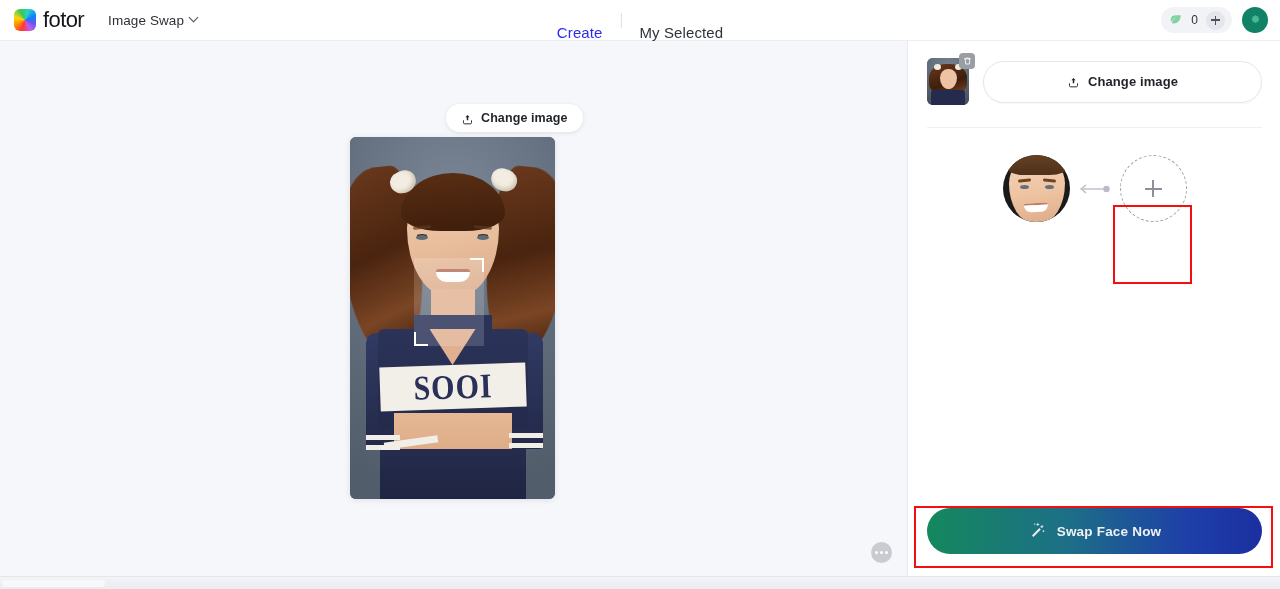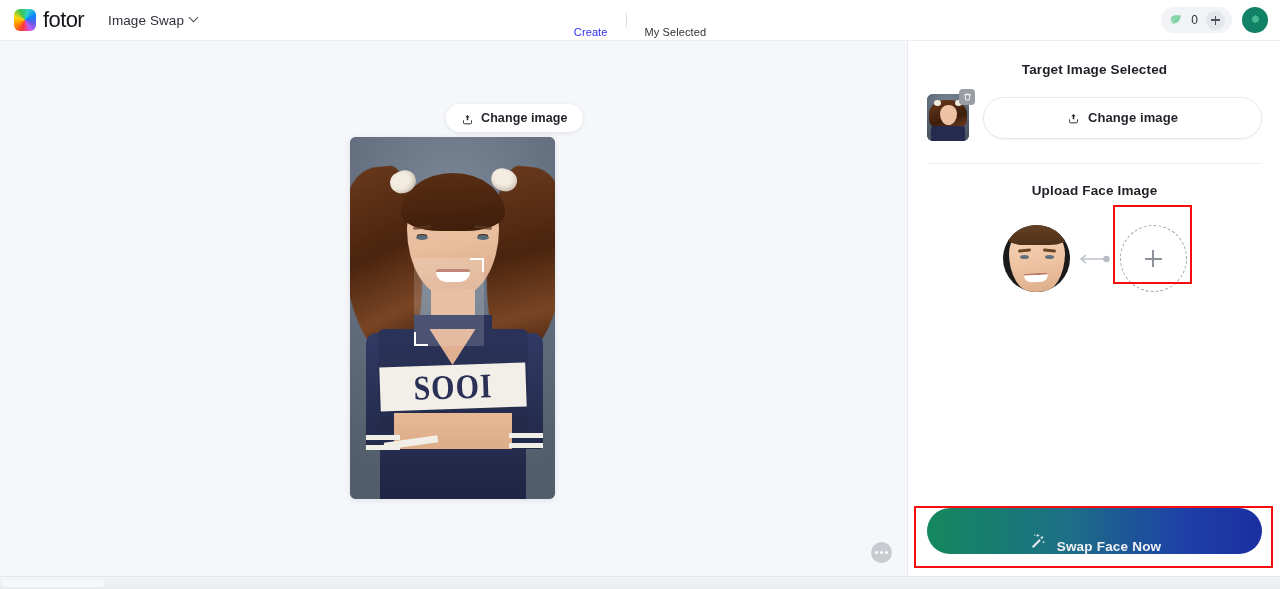--- a/index.html
+++ b/index.html
@@ -45,21 +45,21 @@
     width: 6px; height: 6px;
     border-right: 1.6px solid #4a4e57; border-bottom: 1.6px solid #4a4e57;
     transform: rotate(45deg);
   }
 
   .center-nav {
     position: absolute; left: 50%; transform: translateX(-50%);
     display: flex; align-items: center; gap: 0;
   }
   .center-nav a {
-    font-size: 11px; text-decoration: none; font-weight: 500;
+    font-size: 15px; text-decoration: none; font-weight: 500;
     padding: 0 18px; letter-spacing: 0.1px; margin-top: 24px;
   }
   .nav-create { color: #2c2cf0; font-weight: 700; }
   .nav-mycreation { color: #30333a; }
   .nav-sep { width: 1px; height: 15px; background: #dcdee3; }
 
   .topright {
     position: absolute; right: 12px; display: flex; align-items: center; gap: 10px;
   }
   .credits {
@@ -341,21 +341,21 @@
     width: 79px; height: 79px;
     border: 2.5px solid #f60d0d; pointer-events: none; z-index: 20;
   }
 
   .swap-wrap {
     position: absolute; left: 18px; bottom: 22px; width: 335px;
   }
   .swap-btn {
     width: 100%; height: 46px; border-radius: 23px;
     background: linear-gradient(90deg, #14885d 0%, #1d6f87 42%, #1e3fa8 78%, #1b2fa0 100%);
-    display: flex; align-items: flex-end; justify-content: center; gap: 10px;
+    display: flex; align-items: center; justify-content: center; gap: 10px;
     cursor: pointer;
   }
   .swap-btn .t { font-size: 13.5px; color: #f0f1f4; font-weight: 600; letter-spacing: .2px; }
   .hl-swap {
     position: absolute; left: 914px; top: 506px;
     width: 359px; height: 62px;
     border: 2.5px solid #f60d0d; pointer-events: none; z-index: 20;
   }
 </style>
 </head>
@@ -448,21 +448,20 @@
 
   <div class="more-btn">
     <b></b>
     <b></b>
     <b></b>
   </div>
 </div>
 
 <div class="panel">
 
-  <div class="panel-title">Target Image Selected</div>
 
   <div class="target-row">
     <div class="thumb-box">
       <div class="thumb-img">
         <div class="ti-bg"></div>
         <div class="ti-hair"></div>
         <div class="ti-bowl"></div>
         <div class="ti-bowr"></div>
         <div class="ti-face"></div>
         <div class="ti-body"></div>
@@ -480,21 +479,20 @@
           <path d="M12 3.5l4 4.2h-2.6v5.6h-2.8V7.7H8z" fill="#24272e"></path>
           <path d="M4.6 14.4v3.4a2.2 2.2 0 002.2 2.2h10.4a2.2 2.2 0 002.2-2.2v-3.4" fill="none" stroke="#24272e" stroke-width="1.8" stroke-linecap="round"></path>
         </svg>
       </span>
       <span class="t">Change image</span>
     </div>
   </div>
 
   <div class="divider"></div>
 
-  <div class="panel-title" style="margin-top:19px">Upload Face Image</div>
 
   <div class="upload-face-row">
     <div class="face-circle">
       <div class="fc-skin"></div>
       <div class="fc-hair"></div>
       <div class="fc-brow l"></div>
       <div class="fc-brow r"></div>
       <div class="fc-eye l"></div>
       <div class="fc-eye r"></div>
       <div class="fc-mouth"></div>

